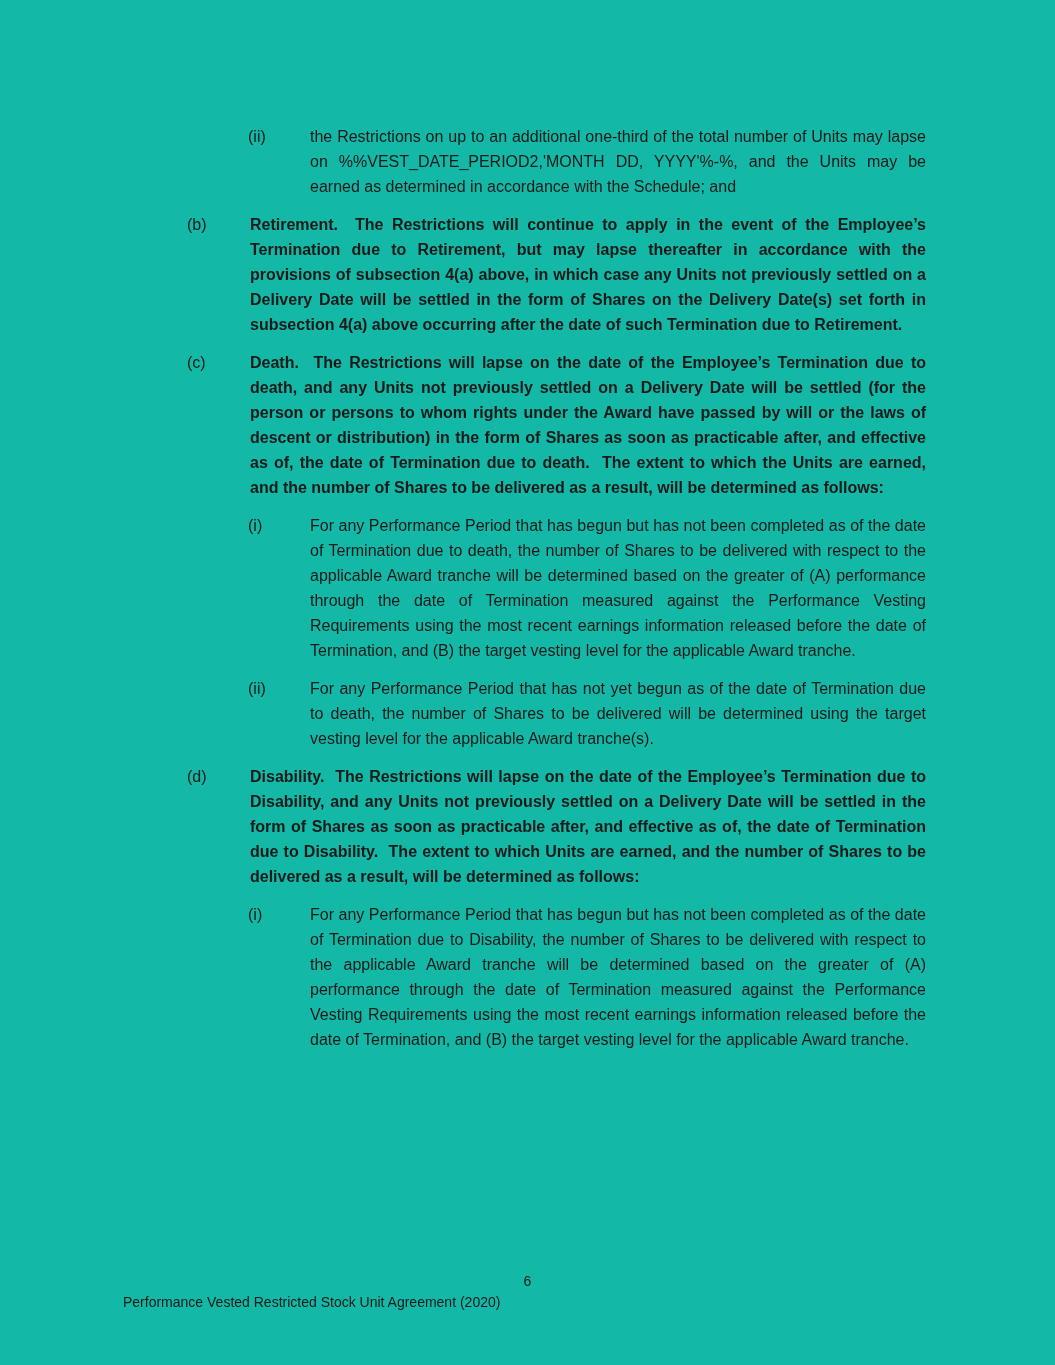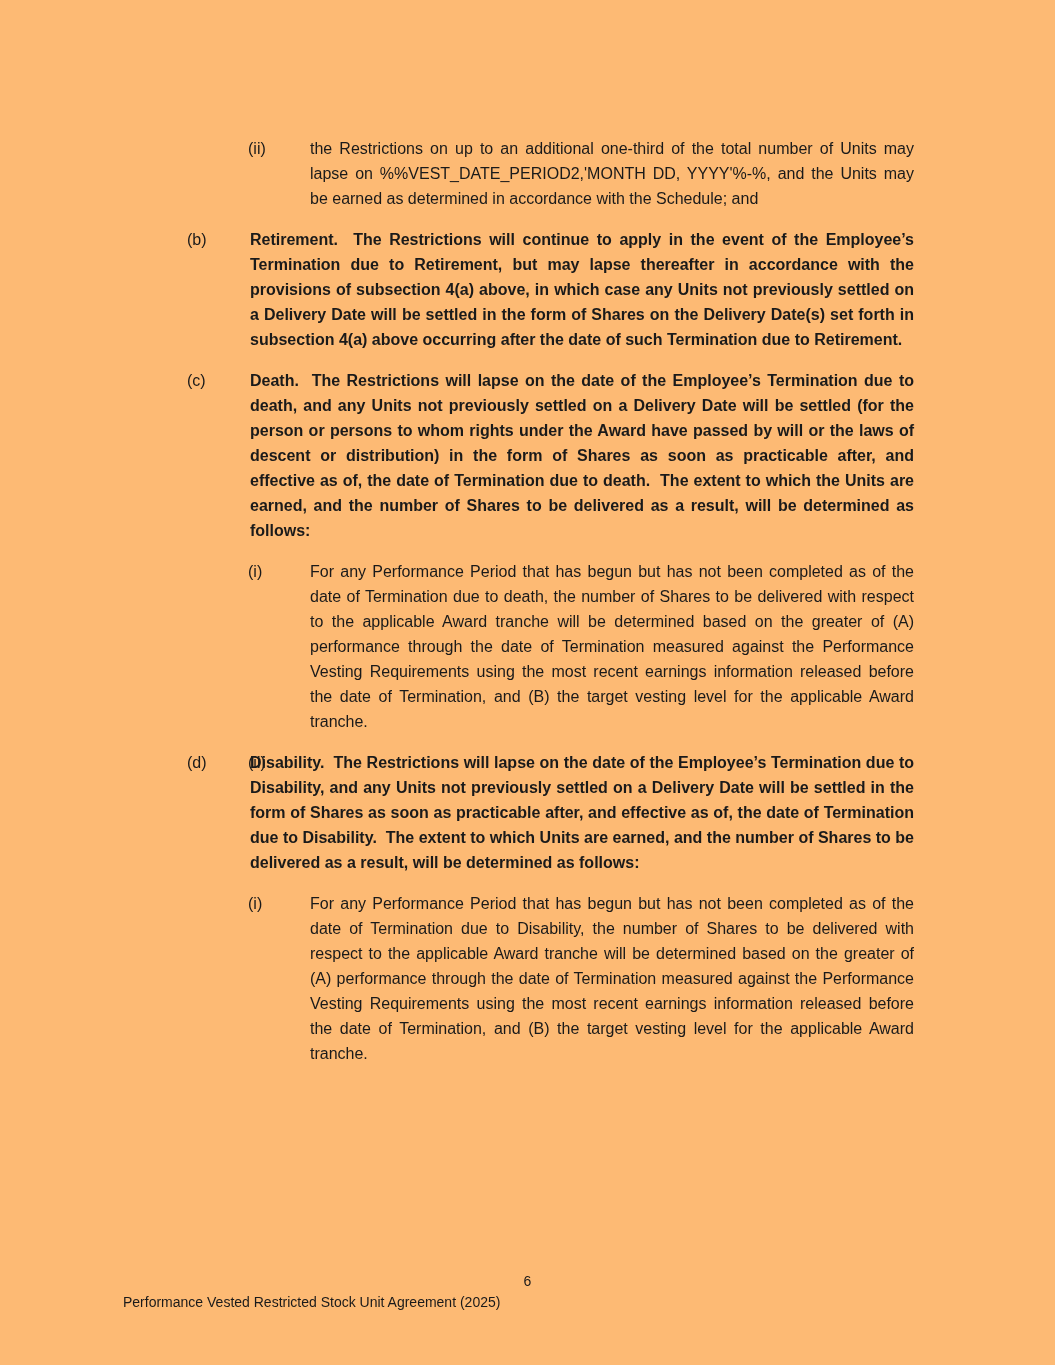--- a/index.html
+++ b/index.html
@@ -1,21 +1,21 @@
 <!DOCTYPE html>
 <html><head>
 <meta charset="utf-8">
 <style>
   * { box-sizing: border-box; }
   html, body { margin: 0; padding: 0; background: #ffffff; }
   .page {
     position: relative;
     width: 1055px;
     height: 1365px;
-    background: #fdba74;
+    background: #14b8a6;
     font-family: "Liberation Sans", sans-serif;
     color: #1a1a1a;
     overflow: hidden;
   }
   .content {
     position: absolute;
     top: 120px;
     left: 187px;
     width: 743px;
   }
@@ -23,21 +23,21 @@
     position: relative;
     font-size: 16px;
     line-height: 25px;
     margin-bottom: 13px;
   }
   .item .marker {
     position: absolute;
     top: 0;
   }
   .item .text {
-    margin: 16px;
+    margin: 4px;
     text-align: justify;
     white-space: pre-wrap;
   }
   .level1 { margin-top: 9px; }
   .level1 .marker { left: 0; }
   .level1 .text { margin-left: 63px; font-weight: bold; }
   .level2 .marker { left: 61px; }
   .level2 .text { margin-left: 123px; }
   .page-number {
     position: absolute;
@@ -78,29 +78,30 @@
       <p class="text">Death.  The Restrictions will lapse on the date of the Employee’s Termination due to death, and any Units not previously settled on a Delivery Date will be settled (for the person or persons to whom rights under the Award have passed by will or the laws of descent or distribution) in the form of Shares as soon as practicable after, and effective as of, the date of Termination due to death.  The extent to which the Units are earned, and the number of Shares to be delivered as a result, will be determined as follows:</p>
     </div>
 
     <div class="item level2">
       <span class="marker">(i)</span>
       <p class="text">For any Performance Period that has begun but has not been completed as of the date of Termination due to death, the number of Shares to be delivered with respect to the applicable Award tranche will be determined based on the greater of (A) performance through the date of Termination measured against the Performance Vesting Requirements using the most recent earnings information released before the date of Termination, and (B) the target vesting level for the applicable Award tranche.</p>
     </div>
 
     <div class="item level2">
       <span class="marker">(ii)</span>
+      <p class="text">For any Performance Period that has not yet begun as of the date of Termination due to death, the number of Shares to be delivered will be determined using the target vesting level for the applicable Award tranche(s).</p>
     </div>
 
     <div class="item level1">
       <span class="marker">(d)</span>
       <p class="text">Disability.  The Restrictions will lapse on the date of the Employee’s Termination due to Disability, and any Units not previously settled on a Delivery Date will be settled in the form of Shares as soon as practicable after, and effective as of, the date of Termination due to Disability.  The extent to which Units are earned, and the number of Shares to be delivered as a result, will be determined as follows:</p>
     </div>
 
     <div class="item level2">
       <span class="marker">(i)</span>
       <p class="text">For any Performance Period that has begun but has not been completed as of the date of Termination due to Disability, the number of Shares to be delivered with respect to the applicable Award tranche will be determined based on the greater of (A) performance through the date of Termination measured against the Performance Vesting Requirements using the most recent earnings information released before the date of Termination, and (B) the target vesting level for the applicable Award tranche.</p>
     </div>
 
   </main>
 
   <div class="page-number">6</div>
-  <div class="footer-text">Performance Vested Restricted Stock Unit Agreement (2025)</div>
+  <div class="footer-text">Performance Vested Restricted Stock Unit Agreement (2020)</div>
 </div>
 
 </body></html>

